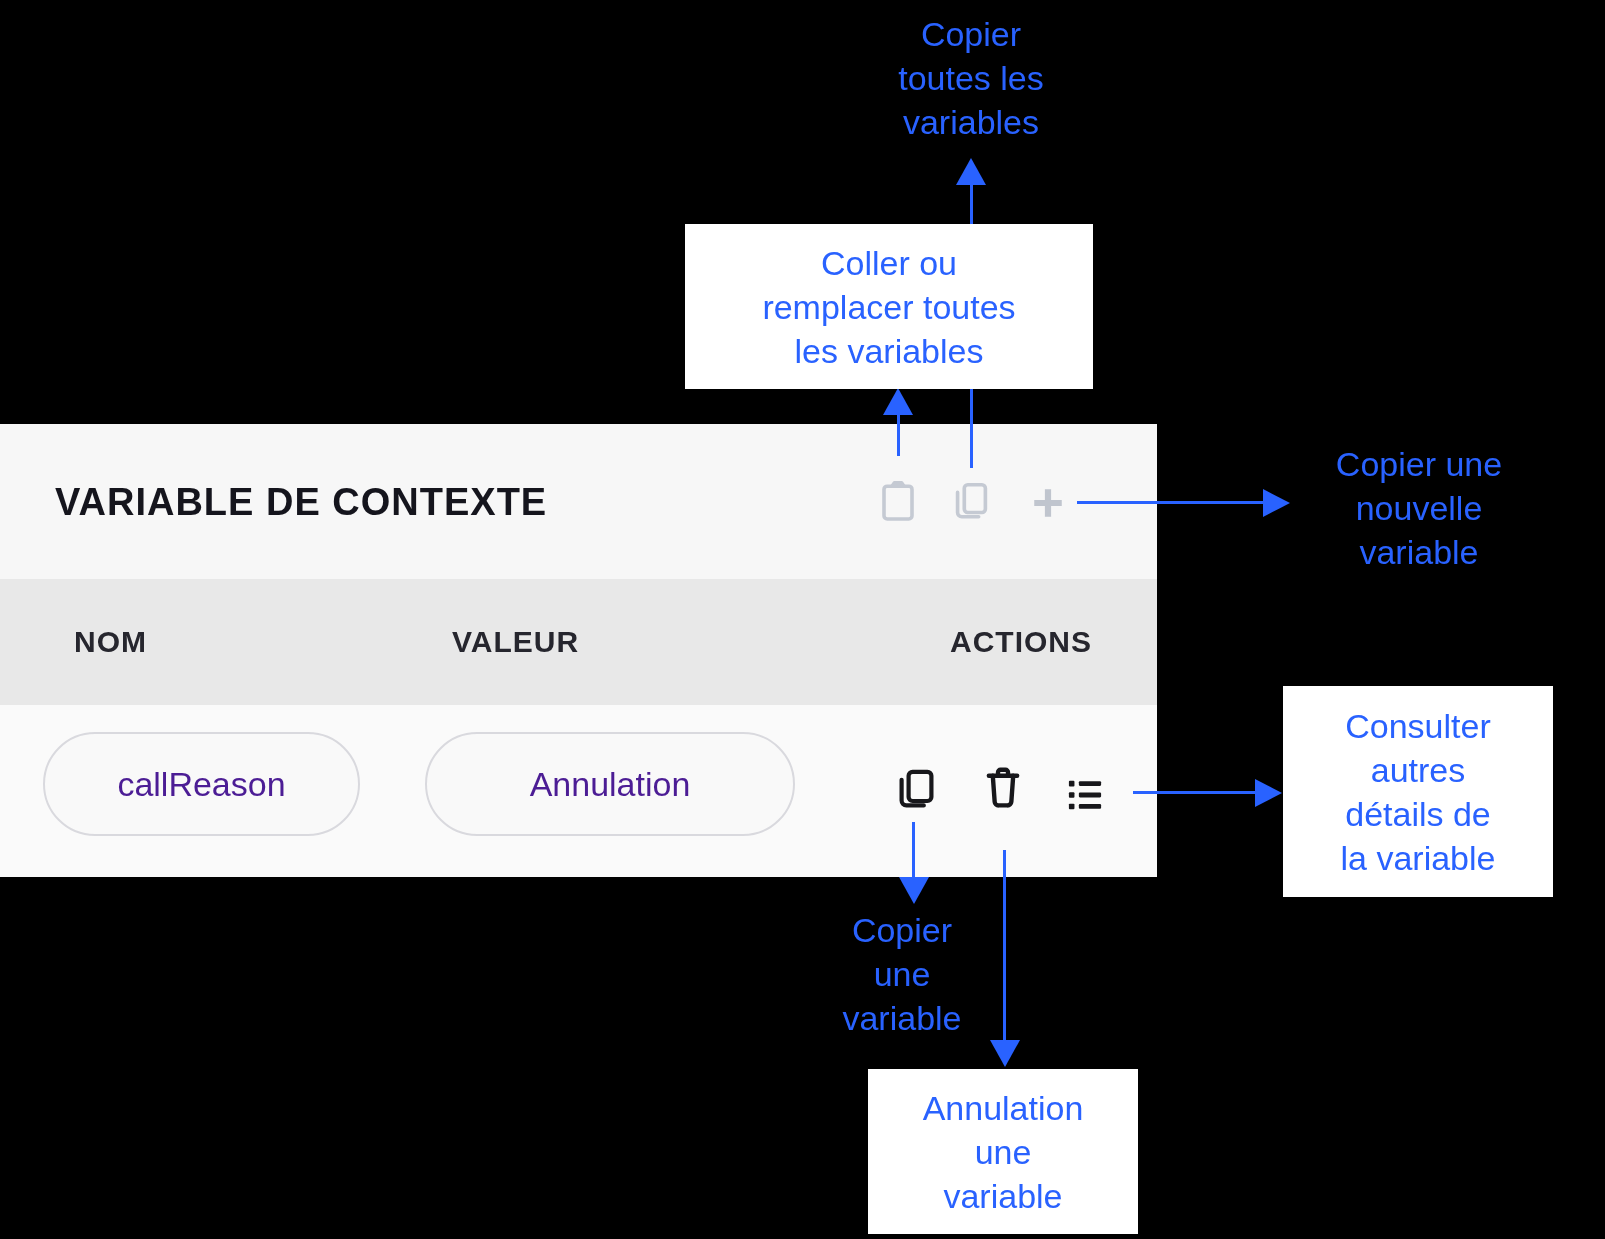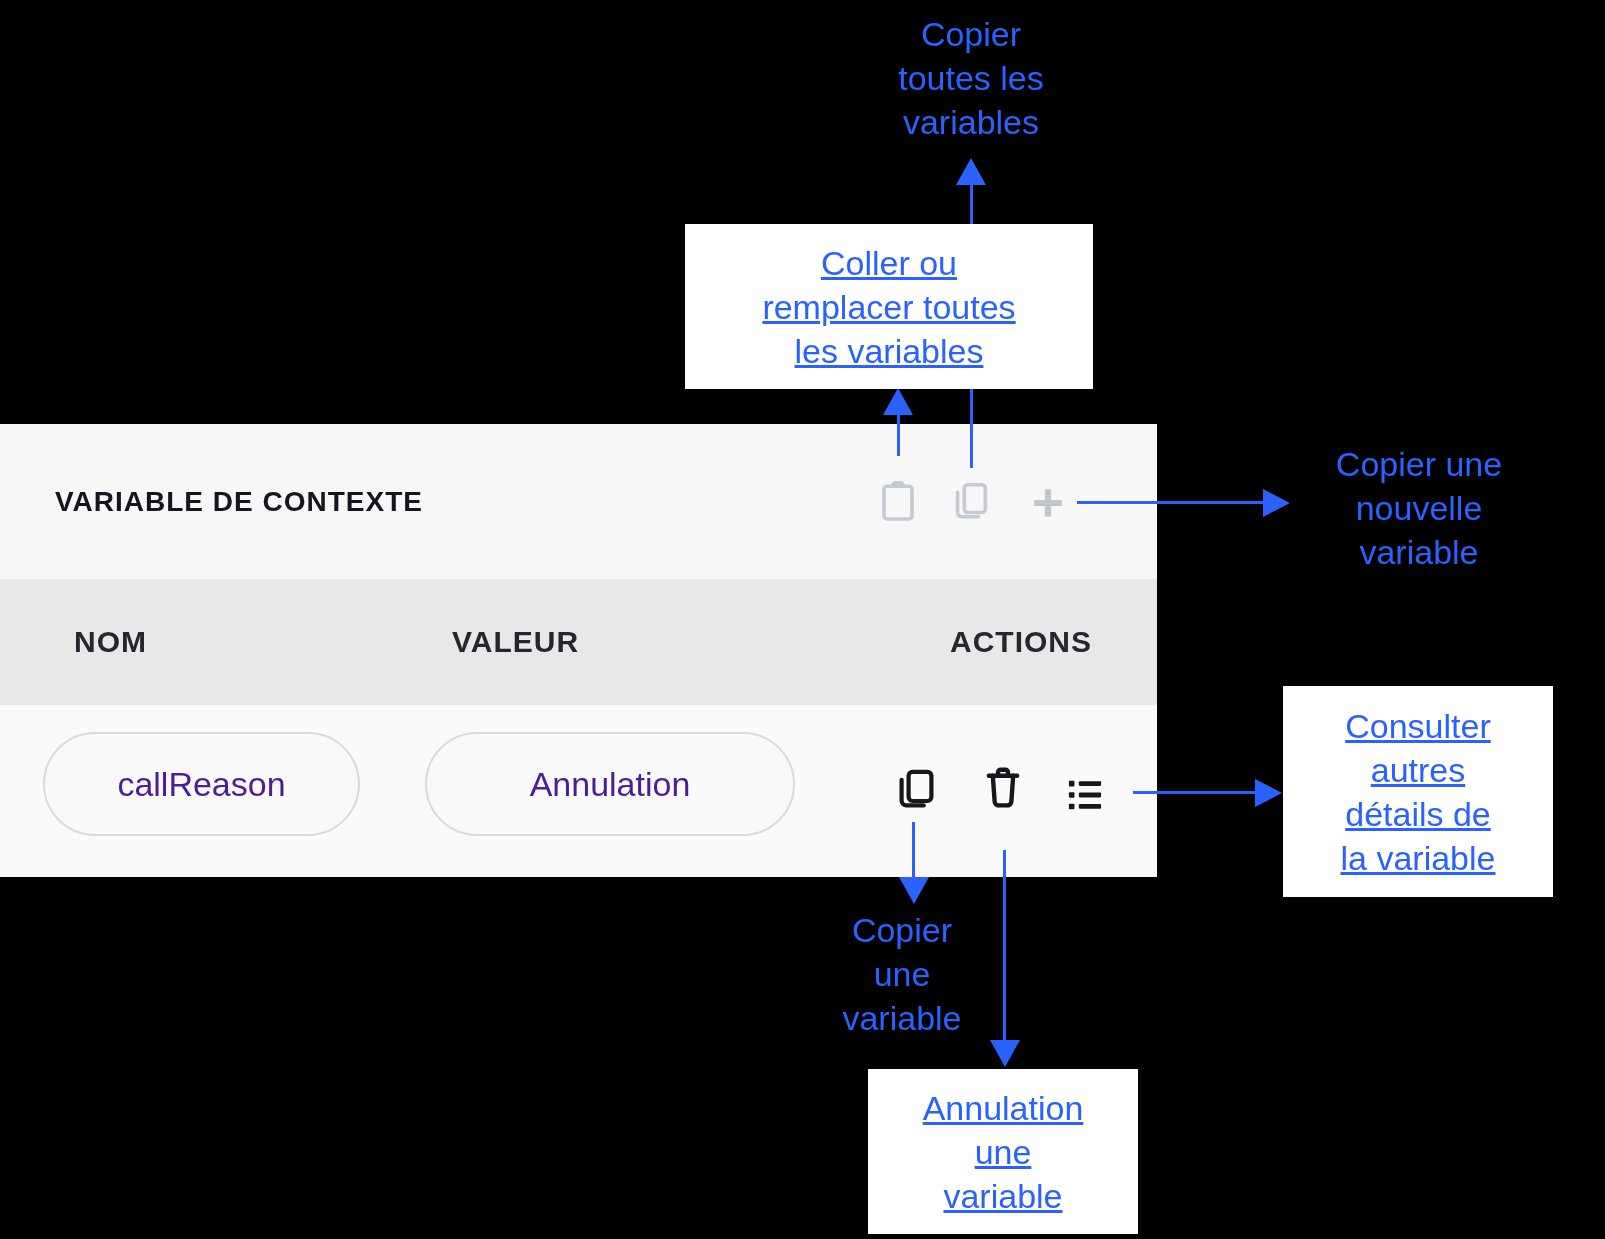--- a/index.html
+++ b/index.html
@@ -7,39 +7,39 @@
          font-family:"Liberation Sans", sans-serif;}
 
   
   .ann{position:absolute;color:#2962FF;font-size:34px;line-height:44px;
        text-align:center;font-weight:500;z-index:2;}
   .ann div{white-space:nowrap;}
 
   
   .callout{position:absolute;background:#ffffff;z-index:3;display:flex;
            align-items:center;justify-content:center;flex-direction:column;
-           color:#2962FF;font-size:34px;line-height:44px;font-weight:500;text-align:center;text-decoration:underline;}
+           color:#2962FF;font-size:34px;line-height:44px;font-weight:500;text-align:center;}
   .callout div{white-space:nowrap;}
 
   
   .aline{position:absolute;background:#2962FF;z-index:2;}
   .ahead{position:absolute;width:0;height:0;z-index:2;}
   .ahead.up{border-left:15px solid transparent;border-right:15px solid transparent;
             border-bottom:27px solid #2962FF;}
   .ahead.down{border-left:15px solid transparent;border-right:15px solid transparent;
               border-top:27px solid #2962FF;}
   .ahead.right{border-top:14px solid transparent;border-bottom:14px solid transparent;
                border-left:27px solid #2962FF;}
 
   
   #panel{position:absolute;left:0;top:424px;width:1157px;height:453px;
          background:#f7f7f7;z-index:1;}
   #panel-header{position:absolute;left:0;top:0;width:100%;height:155px;}
   #panel-title{position:absolute;left:55px;top:50%;transform:translateY(-50%);
-               font-size:28px;font-weight:bold;letter-spacing:1px;color:#15151d;}
+               font-size:38px;font-weight:bold;letter-spacing:1px;color:#15151d;}
   .tool-icon{position:absolute;cursor:pointer;}
 
   #table-header{position:absolute;left:0;top:155px;width:100%;height:126px;background:#e8e8e8;}
   .col-h{position:absolute;top:50%;transform:translateY(-50%);font-size:30px;
          font-weight:bold;letter-spacing:1px;color:#26262e;margin-left:32px;}
 
   #row{position:absolute;left:0;top:281px;width:100%;height:172px;background:#fafafa;}
   .pill{position:absolute;top:27px;height:104px;border:2px solid #d9d9de;border-radius:54px;
         background:#f9f9f9;display:flex;align-items:center;justify-content:center;
         font-size:34px;color:#4c1d95;box-sizing:border-box;}

